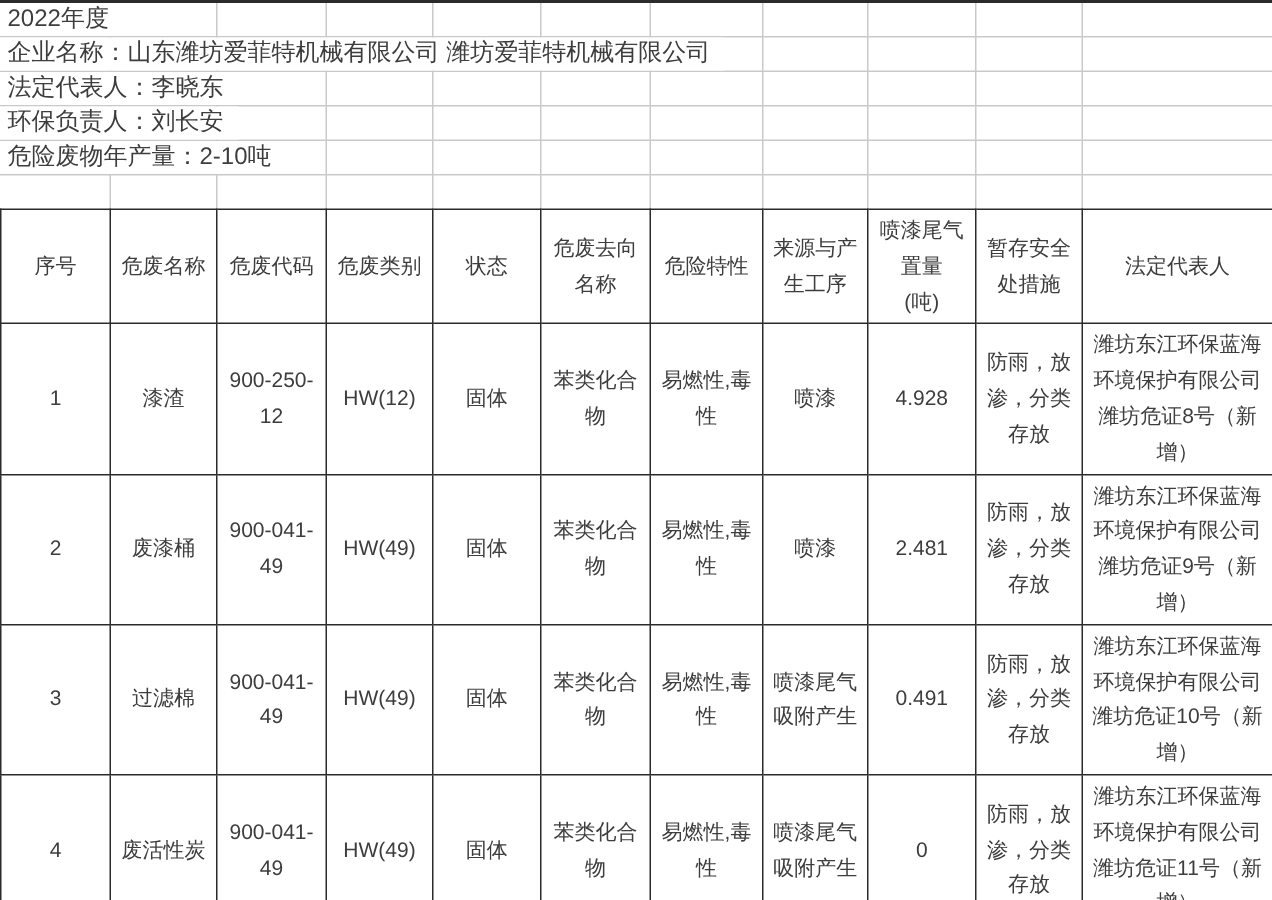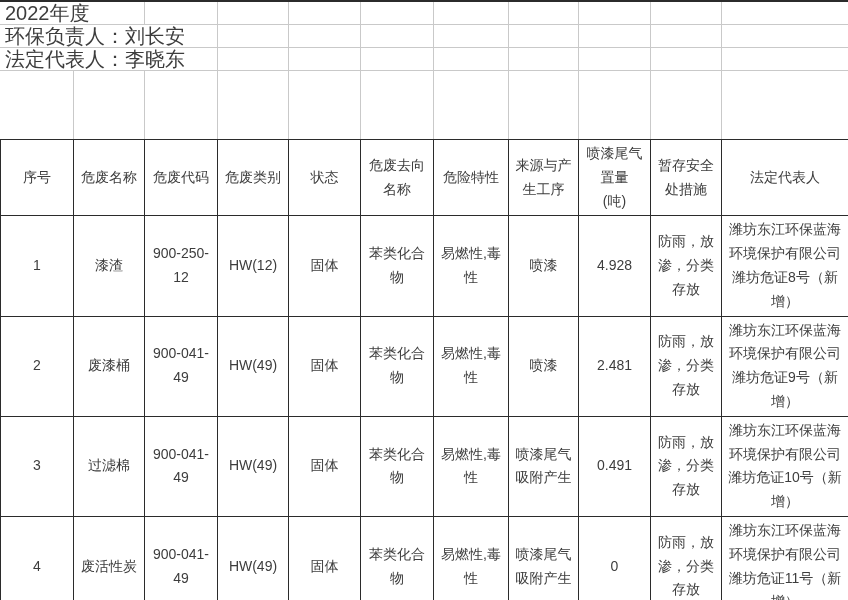--- a/index.html
+++ b/index.html
@@ -21,21 +21,21 @@
   }
   .info-row {
     position: relative; height: 23px;
     border-bottom: 1px solid #c9c9c9;
     display: flex; align-items: center;
   }
   .info-text {
     position: relative; z-index: 1;
     background: #ffffff;
     padding: 0 10px 0 5px;
-    font-size: 20px;
+    font-size: 16px;
     white-space: nowrap;
     line-height: 22px;
   }
   
   table.waste {
     border-collapse: collapse;
     table-layout: fixed;
     width: 848px;
     margin-top: -1px;
     position: relative; z-index: 2;
@@ -73,24 +73,30 @@
     <div class="vline" style="left:433px"></div>
     <div class="vline" style="left:508px"></div>
     <div class="vline" style="left:578px"></div>
     <div class="vline" style="left:650px"></div>
     <div class="vline" style="left:721px"></div>
 
     <div class="info-row">
       <span class="info-text">2022年度</span>
     </div>
     <div class="info-row">
+      <span class="info-text">企业名称：山东潍坊爱菲特机械有限公司 潍坊爱菲特机械有限公司</span>
+    </div>
+    <div class="info-row">
+      <span class="info-text">法定代表人：李晓东</span>
+    </div>
+    <div class="info-row">
       <span class="info-text">环保负责人：刘长安</span>
     </div>
     <div class="info-row">
-      <span class="info-text">法定代表人：李晓东</span>
+      <span class="info-text">危险废物年产量：2-10吨</span>
     </div>
   </div>
 
   <table class="waste">
     <colgroup>
       <col style="width:73px">
         <col style="width:71px">
         <col style="width:73px">
       <col style="width:71px">
         <col style="width:72px">

